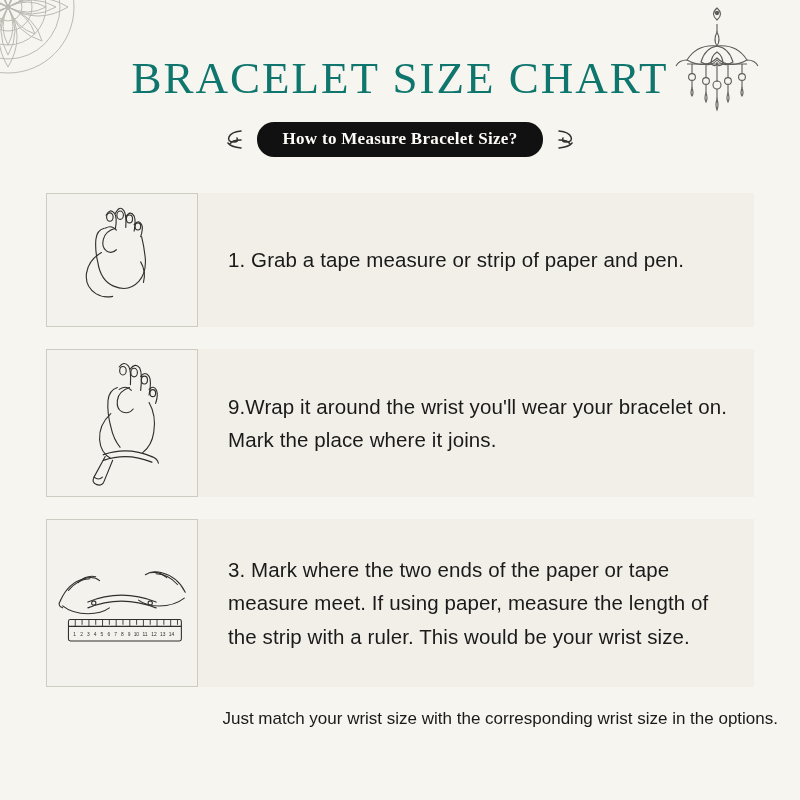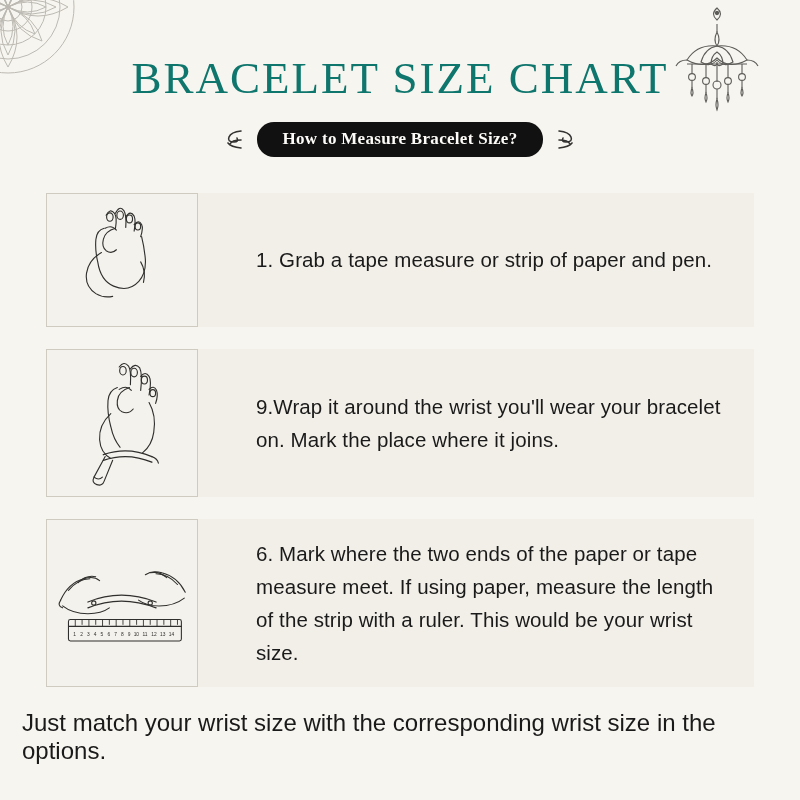--- a/index.html
+++ b/index.html
@@ -74,21 +74,20 @@
   .steps {
     margin-top: 36px;
     padding: 0 46px;
   }
   .step {
     display: flex;
     align-items: stretch;
     background: #f2efe8;
     margin-bottom: 22px;
     min-height: 128px;
-    gap: 28px;
   }
   .step-img {
     width: 152px;
     flex: 0 0 152px;
     background: #f4f2ec;
     border: 1px solid #cfcbc0;
     box-sizing: border-box;
     display: flex;
     align-items: center;
     justify-content: center;
@@ -101,22 +100,22 @@
     font-size: 20.5px;
     line-height: 1.62;
     color: #1a1a1a;
     letter-spacing: .1px;
   }
   .step-1 { min-height: 134px; }
   .step-2 { min-height: 148px; }
   .step-3 { min-height: 168px; }
 
   .footer-note {
-    text-align: left;
-    font-size: 24px;
+    text-align: right;
+    font-size: 17px;
     color: #1a1a1a;
     margin-top: 6px;
     padding: 0 22px;
   }
 
   svg { display: block; }
 </style>
 </head>
 <body>
 
@@ -327,18 +326,18 @@
               <text x="105" y="109">12</text>
             <text x="114" y="109">13</text>
               <text x="123" y="109">14</text>
           </g>
 
           <circle cx="46" cy="75" r="2.2"></circle>
           <circle cx="104" cy="75" r="2.2"></circle>
         </g>
       </svg>
     </div>
-    <div class="step-text">6. Mark where the two ends of the paper or tape measure meet. If using paper, measure the length of the strip with a ruler. This would be your wrist size.</div>
+    <div class="step-text">3. Mark where the two ends of the paper or tape measure meet. If using paper, measure the length of the strip with a ruler. This would be your wrist size.</div>
   </div>
 
 </div>
 
 <div class="footer-note">Just match your wrist size with the corresponding wrist size in the options.</div>
 
 </body></html>

